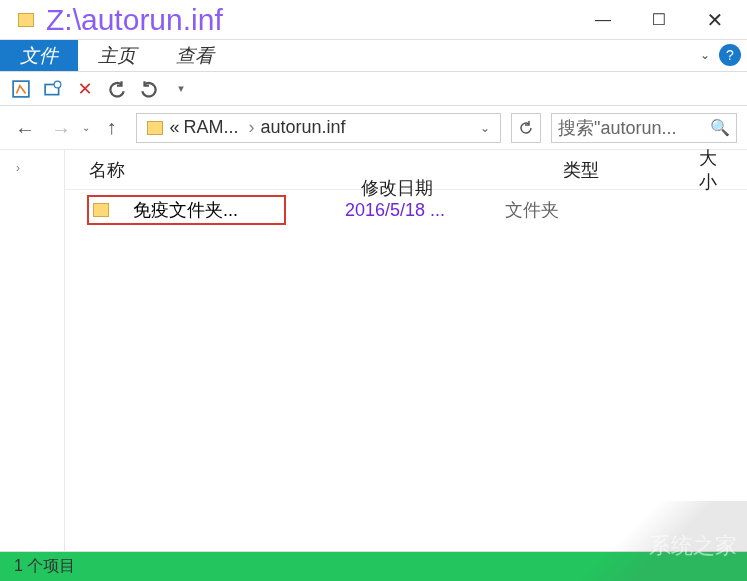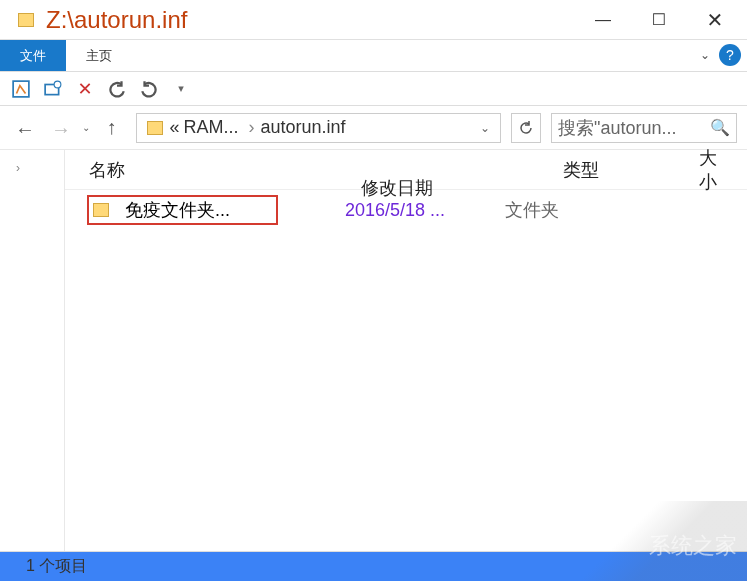--- a/index.html
+++ b/index.html
@@ -1,26 +1,26 @@
 <!DOCTYPE html>
 <html><head>
   <meta charset="utf-8">
   <style>
     * { margin: 0; padding: 0; box-sizing: border-box; font-family: "Microsoft YaHei", "Segoe UI", sans-serif; }
     body { background: #fff; width: 747px; height: 581px; overflow: hidden; position: relative; }
     
     .titlebar { height: 40px; display: flex; align-items: center; padding: 0 4px; border-bottom: 1px solid #e0e0e0; }
     .titlebar-icon { width: 16px; height: 14px; background: #ffd978; border: 1px solid #d4a840; margin: 0 8px 0 14px; }
-    .titlebar-title { font-size: 24px; color: #c2410c; flex: 1; padding-left: 4px; }
+    .titlebar-title { font-size: 30px; color: #8b5cf6; flex: 1; padding-left: 4px; }
     .win-controls { display: flex; }
     .win-btn { width: 56px; height: 40px; display: flex; align-items: center; justify-content: center; font-size: 16px; color: #333; }
     .win-btn.close { font-size: 20px; }
     
     .ribbon-tabs { height: 32px; display: flex; align-items: stretch; background: #fff; border-bottom: 1px solid #ddd; position: relative; }
-    .tab { padding: 0 20px; display: flex; align-items: center; font-size: 13px; color: #333; }
+    .tab { padding: 0 20px; display: flex; align-items: center; font-size: 19px; color: #333; font-style: italic; }
     .tab.active { background: #1979ca; color: #fff; }
     .ribbon-toggle { position: absolute; right: 6px; top: 4px; display: flex; align-items: center; gap: 4px; }
     .caret-down { width: 20px; height: 20px; display: flex; align-items: center; justify-content: center; color: #555; font-size: 12px; }
     .help-icon { width: 22px; height: 22px; border-radius: 50%; background: #1979ca; color: #fff; display: flex; align-items: center; justify-content: center; font-size: 14px; }
     
     .quick-access { height: 34px; display: flex; align-items: center; gap: 10px; padding: 0 10px; border-bottom: 1px solid #ddd; }
     .qa-btn { width: 22px; height: 22px; display: flex; align-items: center; justify-content: center; color: #444; }
     .qa-btn svg { width: 18px; height: 18px; }
     
     .nav-row { height: 44px; display: flex; align-items: center; padding: 0 10px; gap: 6px; border-bottom: 1px solid #e8e8e8; }
@@ -42,50 +42,51 @@
     .list-pane { flex: 1; padding: 0; position: relative; }
     .columns { display: flex; height: 40px; align-items: center; border-bottom: 1px solid #eee; font-size: 18px; color: #222; gap: 16px; }
     .col-name { width: 280px; padding-left: 24px; }
     .col-date { width: 160px; margin-top: 37px; }
     .col-type { width: 120px; margin-left: 26px; }
     .col-size { flex: 1; text-align: right; padding-right: 30px; font-family: Liberation Serif, serif; }
     
     .file-row { display: flex; height: 40px; align-items: center; font-size: 18px; }
     .file-name-cell { width: 280px; padding-left: 22px; display: flex; align-items: center; gap: 8px; }
     .folder-icon { width: 16px; height: 14px; background: #ffd978; border: 1px solid #d4a840; }
-    .highlight-box { border: 2px solid #d43a2f; padding: 1px 46px 1px 4px; display: inline-flex; align-items: center; gap: 16px; }
+    .highlight-box { border: 2px solid #d43a2f; padding: 1px 46px 1px 4px; display: inline-flex; align-items: center; gap: 24px; }
     .file-date { width: 160px; color: #6d28d9; }
     .file-type { width: 120px; color: #666; }
     
     .scrollbar-h { position: absolute; bottom: 0; left: 72px; right: 18px; height: 18px; background: #f0f0f0; display: flex; align-items: center; }
     .scroll-arrow { width: 18px; height: 18px; display: flex; align-items: center; justify-content: center; color: #888; font-size: 10px; }
     .scroll-thumb { flex: 1; height: 14px; background: #cdcdcd; margin: 0 2px; }
     .scroll-corner { position: absolute; bottom: 0; right: 0; width: 18px; height: 18px; background: #f0f0f0; }
     
-    .statusbar { height: 30px; border-top: 1px solid #ddd; display: flex; align-items: center; padding: 0 26px; font-size: 16px; color: #333; position: absolute; bottom: 0; left: 0; right: 0; background: #3b82f6; }
+    .statusbar { height: 30px; border-top: 1px solid #ddd; display: flex; align-items: center; padding: 0 14px; font-size: 16px; color: #333; position: absolute; bottom: 0; left: 0; right: 0; background: #22c55e; }
     
     .watermark { position: absolute; right: 10px; bottom: 20px; color: rgba(255,255,255,0.55); font-size: 22px; pointer-events: none; }
     .watermark-bg { position: absolute; right: 0; bottom: 0; width: 200px; height: 80px; background: linear-gradient(135deg, transparent 40%, rgba(100,100,100,0.15) 60%); pointer-events: none; }
   </style>
 </head>
 <body>
 
 <div class="titlebar">
   <div class="titlebar-icon"></div>
   <div class="titlebar-title">Z:\autorun.inf</div>
   <div class="win-controls">
     <div class="win-btn">—</div>
     <div class="win-btn">☐</div>
     <div class="win-btn close">✕</div>
   </div>
 </div>
 
 <div class="ribbon-tabs">
   <div class="tab active">文件</div>
   <div class="tab">主页</div>
+  <div class="tab">查看</div>
   <div class="ribbon-toggle">
     <div class="caret-down">⌄</div>
     <div class="help-icon">?</div>
   </div>
 </div>
 
 <div class="quick-access">
   <div class="qa-btn">
     <svg viewBox="0 0 16 16">
         <rect x="1" y="1" width="14" height="14" fill="none" stroke="#2a7ab8" stroke-width="1.5"></rect>

